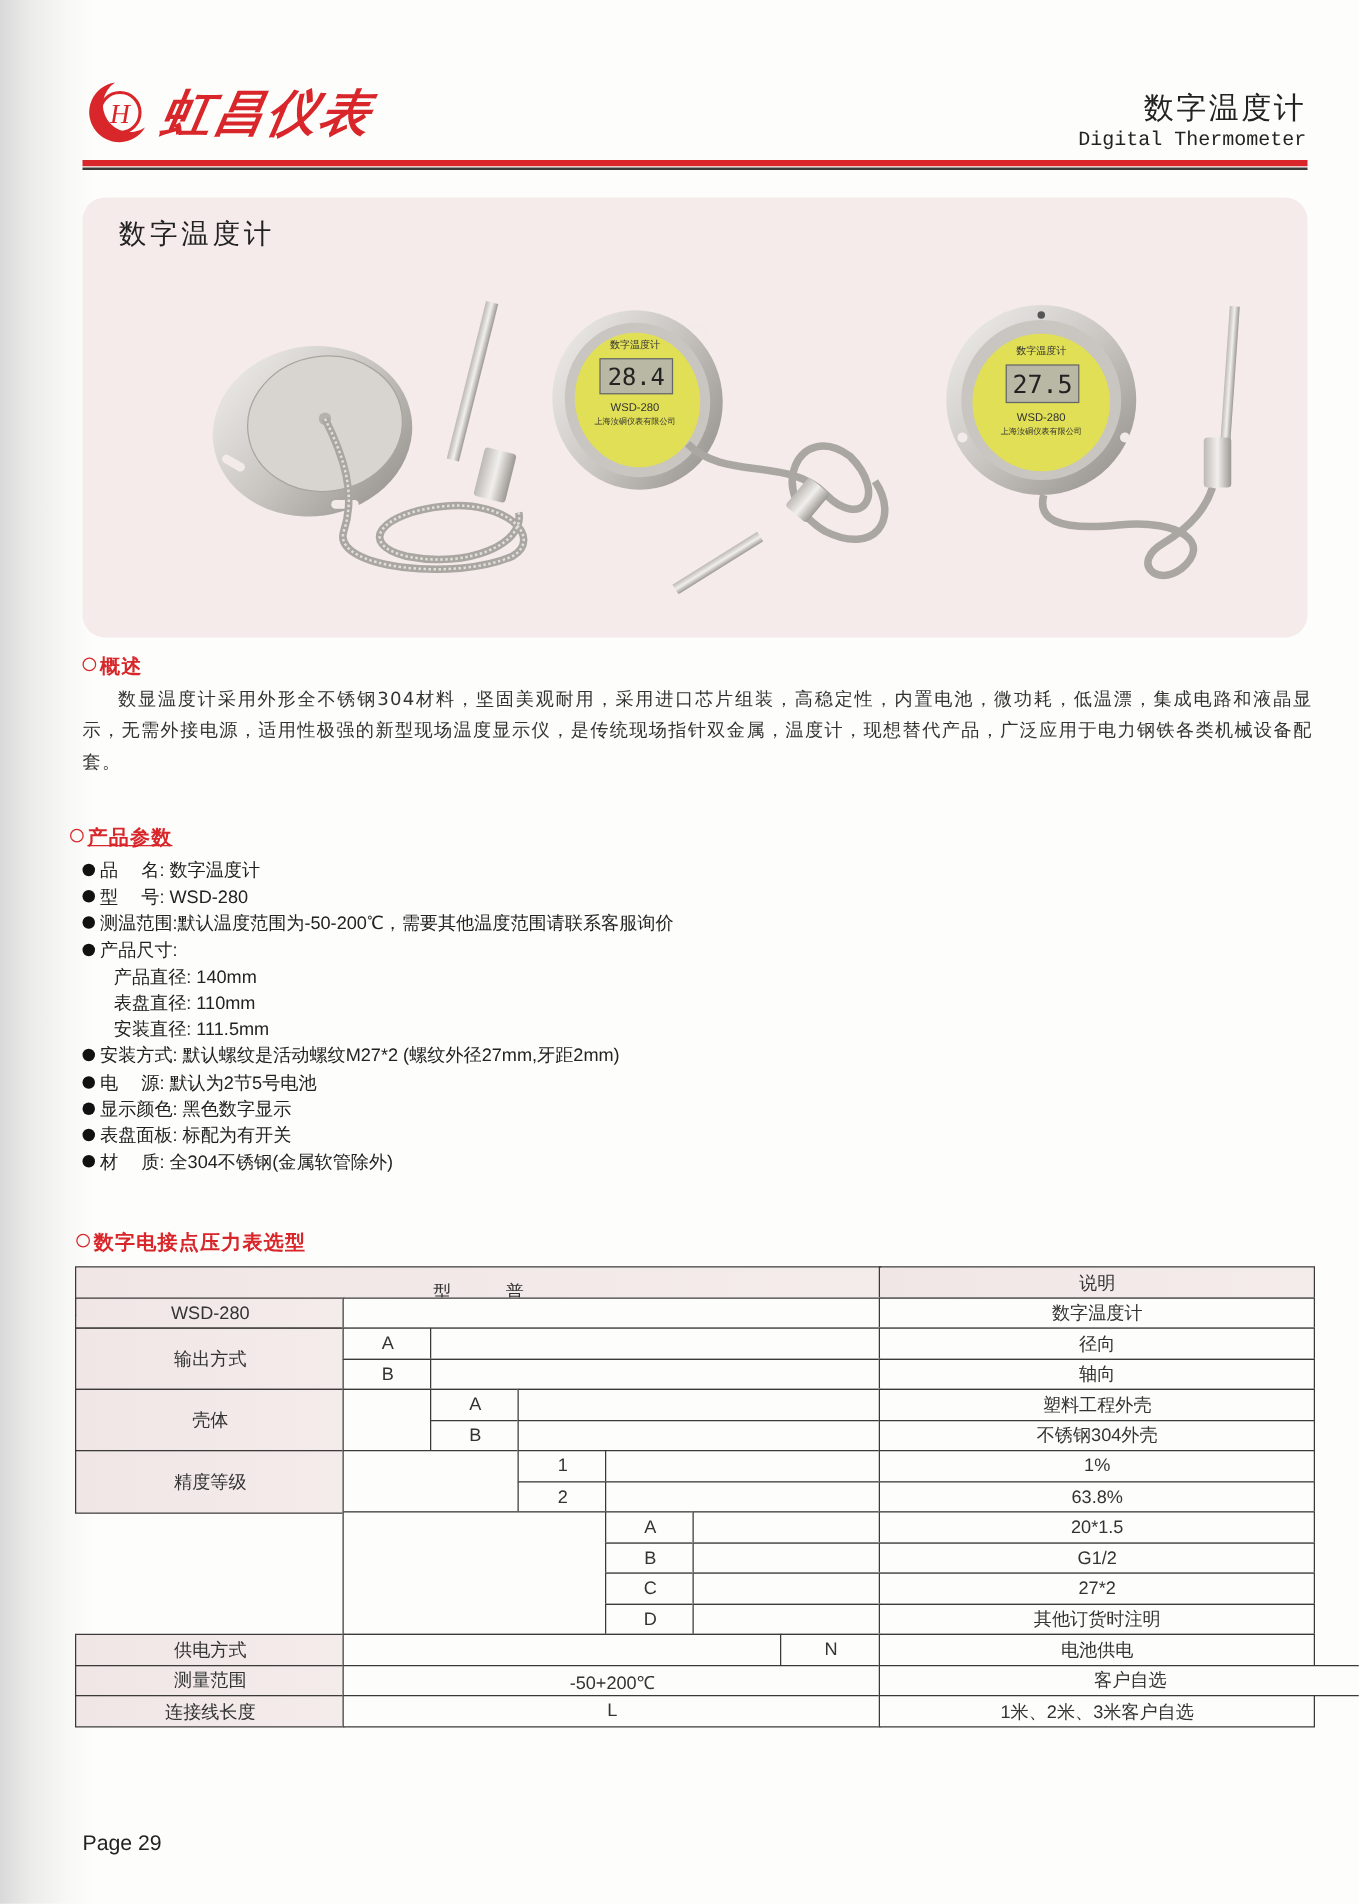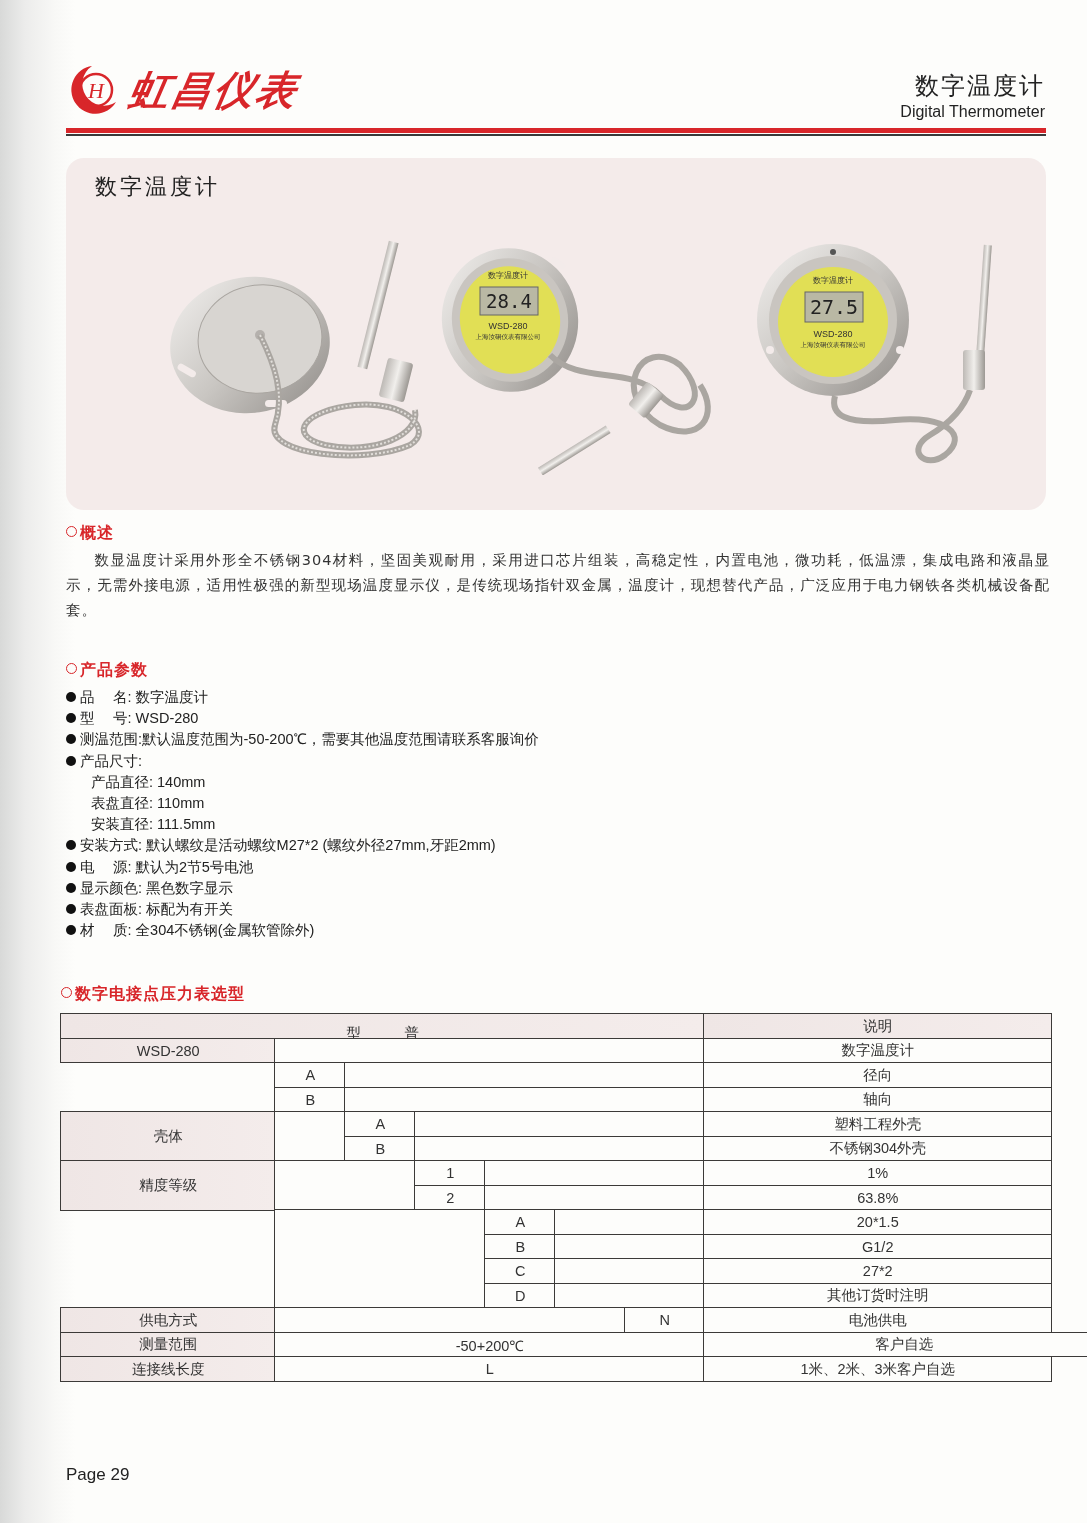--- a/index.html
+++ b/index.html
@@ -8,21 +8,21 @@
     background: linear-gradient(to right, #d8d9d8 0px, #ececeb 25px, #f8f8f6 55px, #fdfdfb 75px, #fdfdfb 100%);
     font-family: "DejaVu Sans", "Liberation Sans", sans-serif;
     color:#2a2a2a;
   }
   .abs { position:absolute; }
   
   .logo { left:62px; top:62px; height:56px; display:flex; align-items:center; }
   .logo-mark { width:60px; height:56px; position:relative; }
   .logo-text { margin-left:8px; font-size:40px; font-weight:bold; font-style:italic; color:#d8262a; letter-spacing:2px; transform:skewX(-10deg); }
   .hdr-title { right:42px; top:70px; font-size:24px; color:#222; letter-spacing:2px; text-align:right; }
-  .hdr-sub { right:42px; top:103px; font-family:Liberation Sans, sans-serif; font-size:16px; color:#222; text-align:right; }
+  .hdr-sub { right:42px; top:103px; font-family:Liberation Mono, monospace; font-size:16px; color:#222; text-align:right; }
   .rule-red { left:66px; top:128px; width:980px; height:5px; background:#d8262a; }
   .rule-dark { left:66px; top:134px; width:980px; height:2px; background:#3a3a3a; }
   
   .hero { left:66px; top:158px; width:980px; height:352px; background:#f4ebea; border-radius:18px; }
   .hero-title { left:95px; top:172px; font-size:22px; color:#222; letter-spacing:3px; }
   
   .sec-h { font-size:16px; font-weight:bold; color:#d8262a; letter-spacing:1px; }
   .sec-h .ring { display:inline-block; width:9px; height:9px; border:1.5px solid #d8262a; border-radius:50%; margin-right:3px; vertical-align:1px; }
   .para { left:66px; top:548px; width:984px; font-size:14.5px; line-height:25px; color:#333; letter-spacing:1px; text-align:justify; }
   .spec { left:66px; top:687px; font-family:"Liberation Sans", sans-serif; font-size:14.5px; line-height:21.2px; color:#222; }
@@ -119,21 +119,21 @@
   </svg>
 </div>
 
 <div class="abs sec-h" style="left:66px;top:523px;">
   <span class="ring"></span><span>概述</span>
 </div>
 <div class="abs para">
   <span style="display:inline-block;width:28px;"></span><span>数显温度计采用外形全不锈钢304材料，坚固美观耐用，采用进口芯片组装，高稳定性，内置电池，微功耗，低温漂，集成电路和液晶显示，无需外接电源，适用性极强的新型现场温度显示仪，是传统现场指针双金属，温度计，现想替代产品，广泛应用于电力钢铁各类机械设备配套。</span>
 </div>
 
-<div class="abs sec-h" style="left:66px;top:660px;">
+<div class="abs sec-h" style="left:56px;top:660px;text-decoration:underline;">
   <span class="ring"></span><span>产品参数</span>
 </div>
 <div class="abs spec">
   <div class="row"><span class="dot"></span><span>品　 名: 数字温度计</span></div>
   <div class="row"><span class="dot"></span><span>型　 号: WSD-280</span></div>
   <div class="row"><span class="dot"></span><span>测温范围:默认温度范围为-50-200℃，需要其他温度范围请联系客服询价</span></div>
   <div class="row"><span class="dot"></span><span>产品尺寸:</span></div>
   <div class="row indent"><span>产品直径: 140mm</span></div>
   <div class="row indent"><span>表盘直径: 110mm</span></div>
   <div class="row indent"><span>安装直径: 111.5mm</span></div>
@@ -150,20 +150,21 @@
 
 <div class="abs tbl">
 
   <div class="cell pink" style="left:0;top:0;width:645px;height:40px;">型　　　普</div>
   <div class="cell pink" style="left:643px;top:0;width:349px;height:25.5px;">说明</div>
 
   <div class="cell pink" style="left:0;top:24.5px;width:216px;height:25.5px;">WSD-280</div>
   <div class="cell" style="left:214px;top:24.5px;width:431px;height:25.5px;"></div>
   <div class="cell" style="left:643px;top:24.5px;width:349px;height:25.5px;">数字温度计</div>
 
+  <div class="cell pink" style="left:0;top:49px;width:216px;height:50px;">输出方式</div>
   <div class="cell" style="left:214px;top:49px;width:72px;height:25.5px;">A</div>
   <div class="cell" style="left:284px;top:49px;width:361px;height:25.5px;"></div>
   <div class="cell" style="left:643px;top:49px;width:349px;height:25.5px;">径向</div>
   <div class="cell" style="left:214px;top:73.5px;width:72px;height:25.5px;">B</div>
   <div class="cell" style="left:284px;top:73.5px;width:361px;height:25.5px;"></div>
   <div class="cell" style="left:643px;top:73.5px;width:349px;height:25.5px;">轴向</div>
 
   <div class="cell pink" style="left:0;top:98px;width:216px;height:50px;">壳体</div>
   <div class="cell" style="left:214px;top:98px;width:72px;height:50px;"></div>
   <div class="cell" style="left:284px;top:98px;width:72px;height:25.5px;">A</div>

